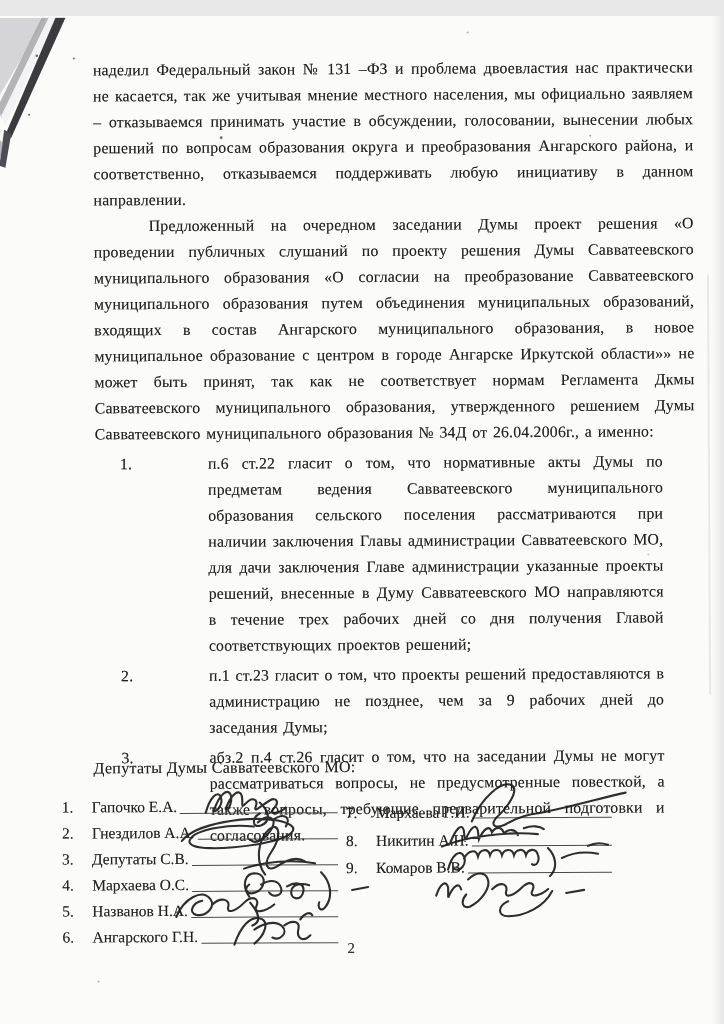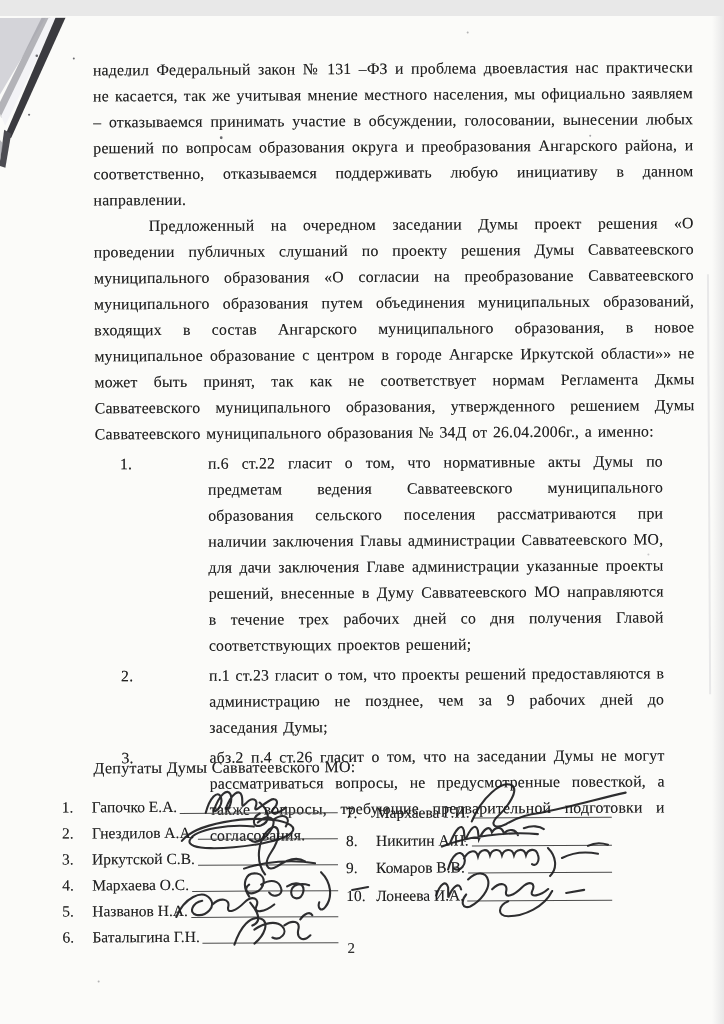--- a/index.html
+++ b/index.html
@@ -75,59 +75,54 @@
           <span class="sig-name">Гапочко Е.А.</span>
           <span class="sig-line"></span>
         </div>
         <div class="sig-row">
           <span class="sig-num">2.</span>
           <span class="sig-name">Гнездилов А.А.</span>
           <span class="sig-line"></span>
         </div>
         <div class="sig-row">
           <span class="sig-num">3.</span>
-          <span class="sig-name">Иркутской С.В.</span>
+          <span class="sig-name">Депутаты С.В.</span>
           <span class="sig-line"></span>
         </div>
         <div class="sig-row">
           <span class="sig-num">4.</span>
           <span class="sig-name">Мархаева О.С.</span>
           <span class="sig-line"></span>
         </div>
         <div class="sig-row">
           <span class="sig-num">5.</span>
           <span class="sig-name">Названов Н.А.</span>
           <span class="sig-line"></span>
         </div>
         <div class="sig-row">
           <span class="sig-num">6.</span>
-          <span class="sig-name">Баталыгина Г.Н.</span>
+          <span class="sig-name">Ангарского Г.Н.</span>
           <span class="sig-line"></span>
         </div>
       </div>
 
       <div class="sig-col right">
         <div class="sig-row">
           <span class="sig-num">7.</span>
           <span class="sig-name">Мархаева Г.И.</span>
           <span class="sig-line"></span>
         </div>
         <div class="sig-row">
           <span class="sig-num">8.</span>
           <span class="sig-name">Никитин А.Н.</span>
           <span class="sig-line"></span>
         </div>
         <div class="sig-row">
           <span class="sig-num">9.</span>
           <span class="sig-name">Комаров В.В.</span>
-          <span class="sig-line"></span>
-        </div>
-        <div class="sig-row">
-          <span class="sig-num">10.</span>
-          <span class="sig-name">Лонеева И.А.</span>
           <span class="sig-line"></span>
         </div>
       </div>
     </div>
 
     <div class="page-number">2</div>
 
     <svg class="ink-overlay" width="724" height="1024" viewBox="0 0 724 1024">
 
       <g>

